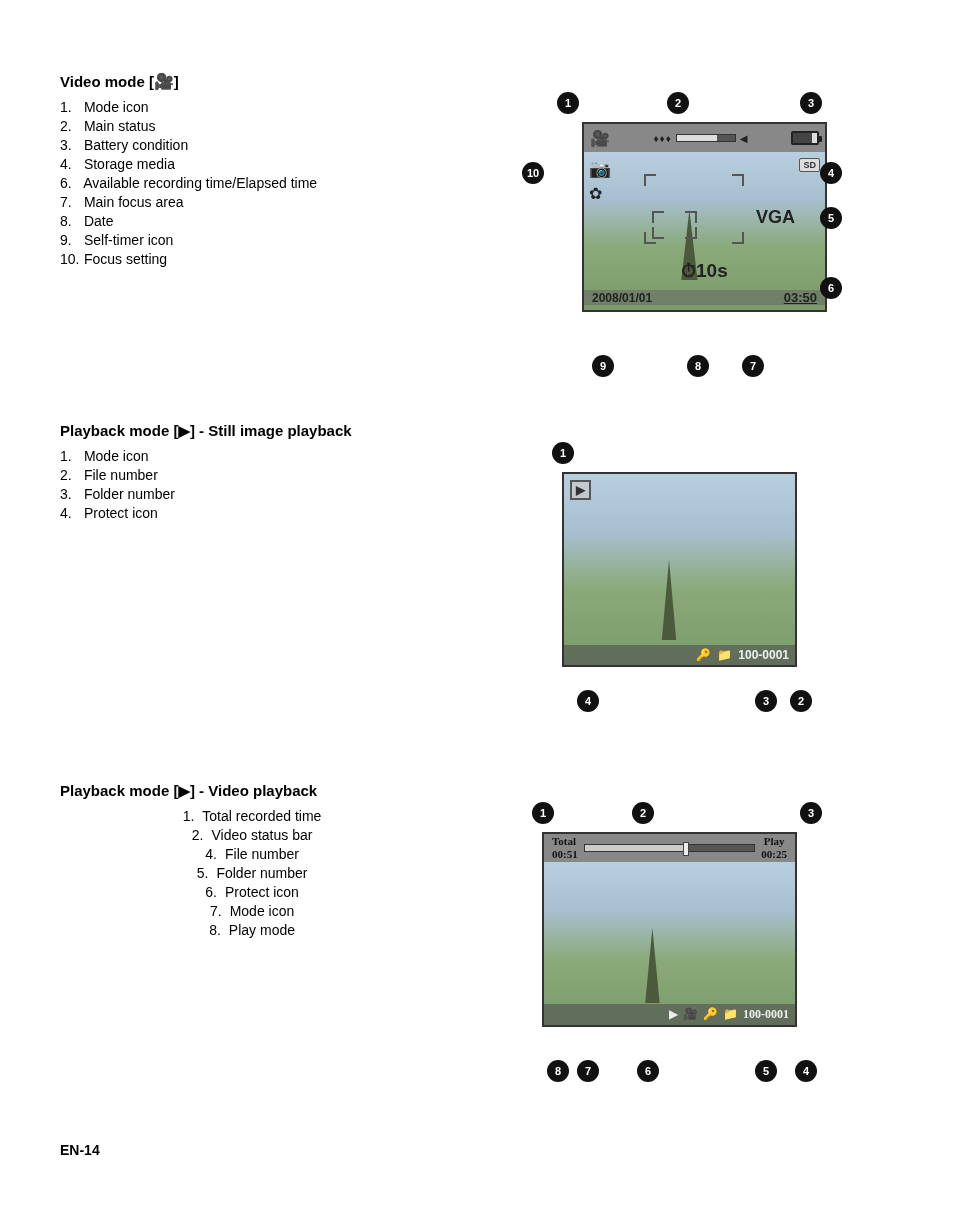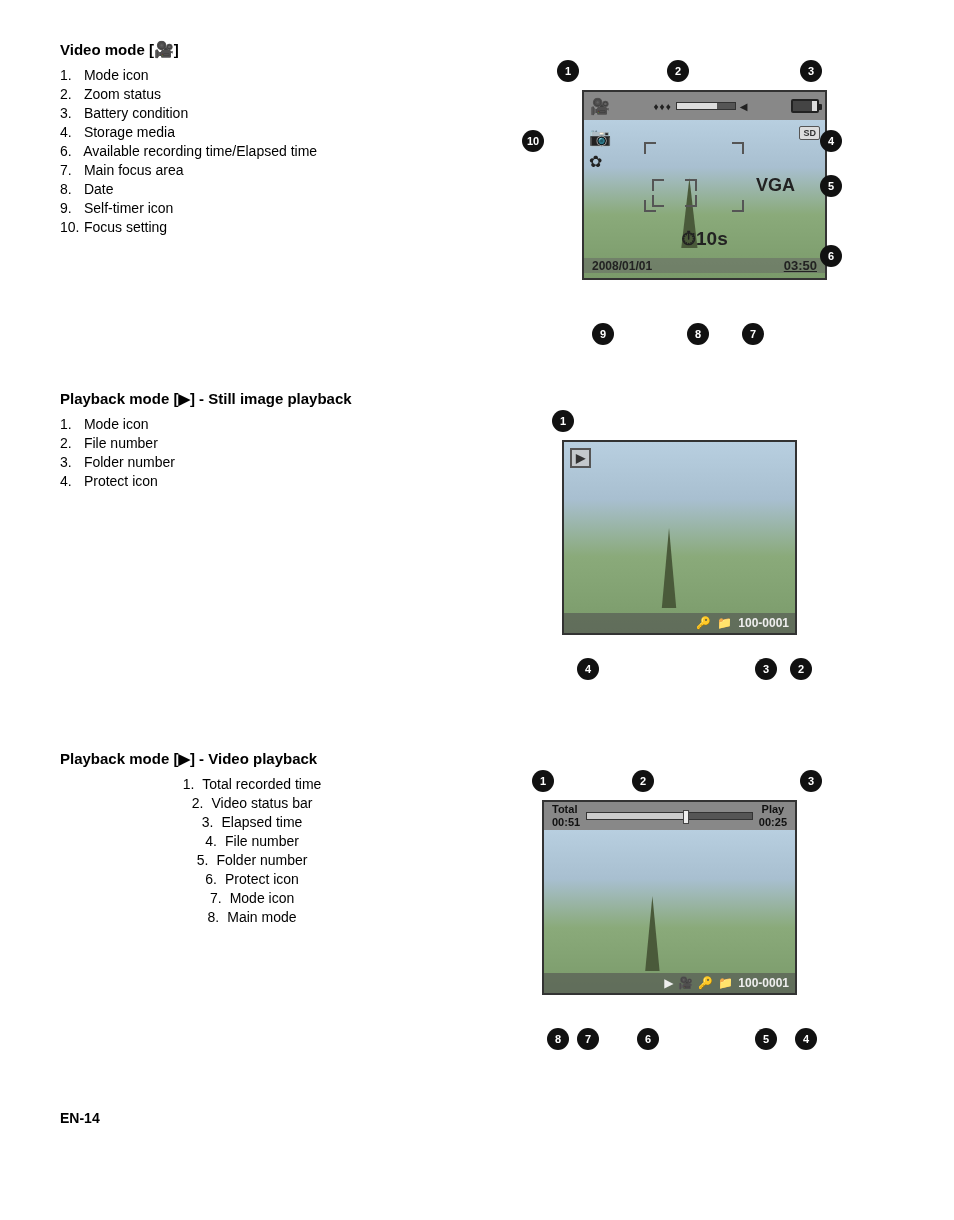--- a/index.html
+++ b/index.html
@@ -11,20 +11,21 @@
       font-size: 14px;
       color: #000;
       padding: 40px 60px;
     }
 
     
     .section {
       display: flex;
       gap: 30px;
       margin-bottom: 40px;
+      margin-top: 32px;
     }
     .section-left {
       flex: 0 0 380px;
     }
     .section-right {
       flex: 1;
       display: flex;
       flex-direction: column;
       align-items: center;
       position: relative;
@@ -258,21 +259,21 @@
 </head>
 <body>
 
 <div class="section">
   <div class="section-left">
     <div class="section-title">
       Video mode [<span style="font-size:16px;">🎥</span>]
     </div>
     <ol class="section-list" style="padding-left:0; list-style:none;">
       <li><span class="num">1.</span> <span>Mode icon</span></li>
-      <li><span class="num">2.</span> <span>Zoom status</span></li>
+      <li><span class="num">2.</span> <span>Main status</span></li>
       <li><span class="num">3.</span> <span>Battery condition</span></li>
       <li><span class="num">4.</span> <span>Storage media</span></li>
       <li><span class="num">6.</span> <span>Available recording time/Elapsed time</span></li>
       <li><span class="num">7.</span> <span>Main focus area</span></li>
       <li><span class="num">8.</span> <span>Date</span></li>
       <li><span class="num">9.</span> <span>Self-timer icon</span></li>
       <li><span class="num">10.</span> <span>Focus setting</span></li>
     </ol>
   </div>
   <div class="section-right">
@@ -402,38 +403,37 @@
 </div>
 
 <div class="section">
   <div class="section-left">
     <div class="section-title">
       Playback mode  [▶] - Video playback
     </div>
     <ol class="section-list" style="padding-left:0; list-style:none;text-align:center;">
       <li><span class="num">1.</span> <span>Total recorded time</span></li>
       <li><span class="num">2.</span> <span>Video status bar</span></li>
-      <li><span class="num">3.</span> <span>Elapsed time</span></li>
       <li><span class="num">4.</span> <span>File number</span></li>
       <li><span class="num">5.</span> <span>Folder number</span></li>
       <li><span class="num">6.</span> <span>Protect icon</span></li>
       <li><span class="num">7.</span> <span>Mode icon</span></li>
-      <li><span class="num">8.</span> <span>Main mode</span></li>
+      <li><span class="num">8.</span> <span>Play mode</span></li>
     </ol>
   </div>
   <div class="section-right">
     <div style="position:relative; width:320px; height:320px;">
 
       <div class="callout" style="top:20px; left:10px;">1</div>
 
       <div class="callout" style="top:20px; left:110px;">2</div>
 
       <div class="callout" style="top:20px; right:20px;">3</div>
 
-      <div class="camera-screen vp-screen" style="position:absolute; top:50px; left:20px; width:255px; height:195px;">
+      <div class="camera-screen vp-screen" style="position:absolute; top:50px; left:20px; width:255px; height:195px;font-family:Liberation Serif, serif;">
 
         <div class="top-bar">
           <div class="total-time">
             <span>Total</span><br>
             <span>00:51</span>
           </div>
           <div class="progress-bar-wrap">
             <div class="progress-fill"></div>
             <div class="progress-thumb"></div>
           </div>

